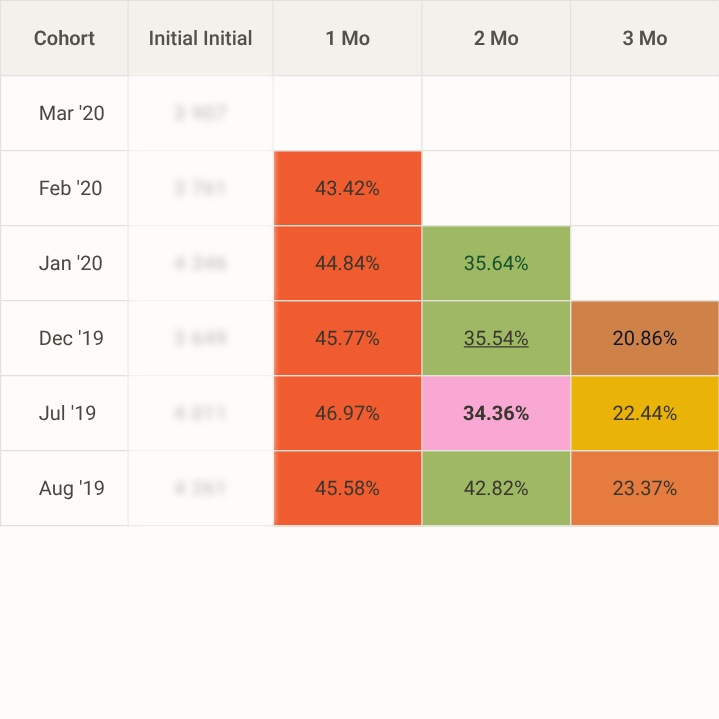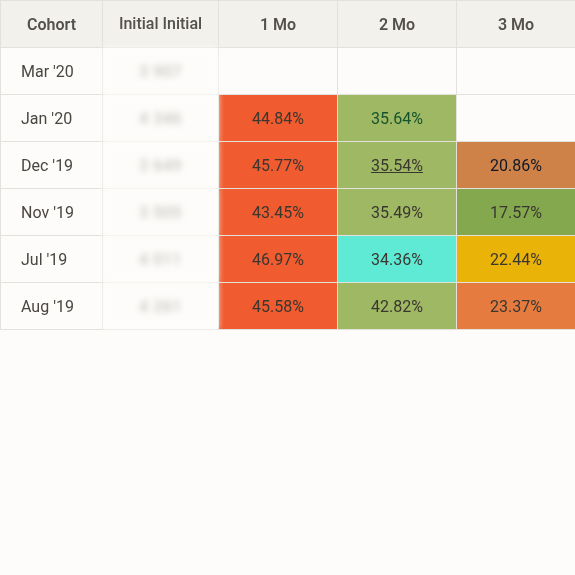--- a/index.html
+++ b/index.html
@@ -14,38 +14,38 @@
   }
   table {
     border-collapse: collapse;
     width: 575px;
     table-layout: fixed;
   }
   th, td {
     border: 1px solid #e3e1dc;
     text-align: center;
     vertical-align: middle;
-    height: 47px;
+    height: 60px;
     font-size: 16px;
     color: #4a4640;
     font-weight: 400;
   }
   th {
     font-weight: 600;
     background: #f3f1ec;
     color: #54504a;
     font-size: 16px;
   }
   th[data-name="header-initial-cohort"] {
     line-height: 1.2;
     font-weight: 500;
   }
   td.cohort-label {
     text-align: left;
-    padding-left: 20px;
+    padding-left: 30px;
     background: #fdfcfa;
   }
   td.initial-cohort {
     background: #fdfcfa;
     color: #c8c5bf;
     filter: blur(3px);
     font-weight: 500;
     letter-spacing: 0.5px;
   }
   td.blank {
@@ -77,45 +77,45 @@
   </thead>
   <tbody id="tbody" data-name="table-body">
       <tr data-name="table-row">
         <td class="cohort-label" data-name="cohort-label">Mar '20</td>
         <td class="initial-cohort" data-name="initial-cohort-value">3 907</td>
         <td class="blank" data-name="empty-cell"></td>
         <td class="blank" data-name="empty-cell"></td>
         <td class="blank" data-name="empty-cell"></td>
       </tr>
       <tr data-name="table-row">
+        <td class="cohort-label" data-name="cohort-label">Feb '20</td>
+        <td class="initial-cohort" data-name="initial-cohort-value">3 761</td>
+        <td data-name="retention-cell" style="background: rgb(240, 91, 47); color: rgb(58, 55, 48);">43.42%</td>
+        <td class="blank" data-name="empty-cell"></td>
+        <td class="blank" data-name="empty-cell"></td>
+      </tr>
+      <tr data-name="table-row">
         <td class="cohort-label" data-name="cohort-label">Jan '20</td>
         <td class="initial-cohort" data-name="initial-cohort-value">4 346</td>
         <td data-name="retention-cell" style="background: rgb(240, 91, 47); color: rgb(58, 55, 48);">44.84%</td>
         <td data-name="retention-cell" style="background: rgb(159, 184, 100); color: #14532d;">35.64%</td>
         <td class="blank" data-name="empty-cell"></td>
       </tr>
       <tr data-name="table-row">
         <td class="cohort-label" data-name="cohort-label">Dec '19</td>
         <td class="initial-cohort" data-name="initial-cohort-value">3 649</td>
         <td data-name="retention-cell" style="background: rgb(240, 91, 47); color: rgb(58, 55, 48);">45.77%</td>
         <td data-name="retention-cell" style="background: rgb(159, 184, 100); color: rgb(58, 55, 48); text-decoration: underline;">35.54%</td>
         <td data-name="retention-cell" style="background: rgb(207, 130, 72); color: #0f172a;">20.86%</td>
       </tr>
       <tr data-name="table-row">
-        <td class="cohort-label" data-name="cohort-label">Nov '19</td>
-        <td class="initial-cohort" data-name="initial-cohort-value">3 505</td>
-        <td data-name="retention-cell" style="background: rgb(240, 91, 47); color: rgb(58, 55, 48);">43.45%</td>
-        <td data-name="retention-cell" style="background: rgb(159, 184, 100); color: rgb(58, 55, 48);">35.49%</td>
-        <td data-name="retention-cell" style="background: rgb(131, 168, 77); color: rgb(58, 55, 48);">17.57%</td>
-      </tr>
-      <tr data-name="table-row">
         <td class="cohort-label" data-name="cohort-label">Jul '19</td>
         <td class="initial-cohort" data-name="initial-cohort-value">4 011</td>
         <td data-name="retention-cell" style="background: rgb(240, 91, 47); color: rgb(58, 55, 48);">46.97%</td>
-        <td data-name="retention-cell" style="background: #5eead4; color: rgb(58, 55, 48);">34.36%</td>
+        <td data-name="retention-cell" style="background: #f9a8d4; color: rgb(58, 55, 48); font-weight: bold;">34.36%</td>
         <td data-name="retention-cell" style="background: #eab308; color: rgb(58, 55, 48);">22.44%</td>
       </tr>
       <tr data-name="table-row">
         <td class="cohort-label" data-name="cohort-label">Aug '19</td>
         <td class="initial-cohort" data-name="initial-cohort-value">4 261</td>
         <td data-name="retention-cell" style="background: rgb(240, 91, 47); color: rgb(58, 55, 48);">45.58%</td>
         <td data-name="retention-cell" style="background: rgb(159, 184, 100); color: rgb(58, 55, 48);">42.82%</td>
         <td data-name="retention-cell" style="background: rgb(230, 123, 63); color: rgb(58, 55, 48);">23.37%</td>
       </tr>
     </tbody>

